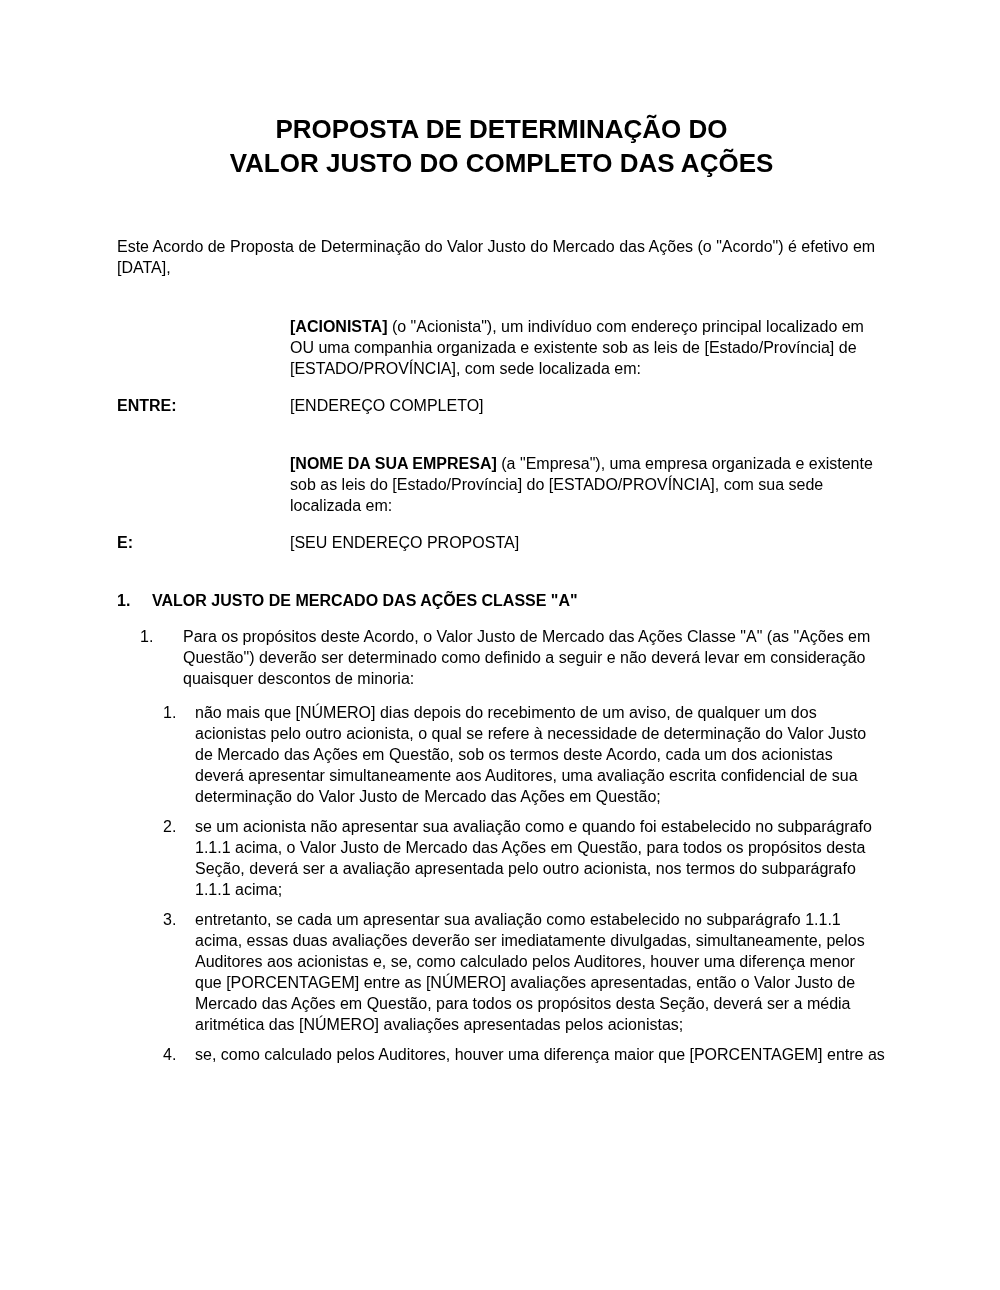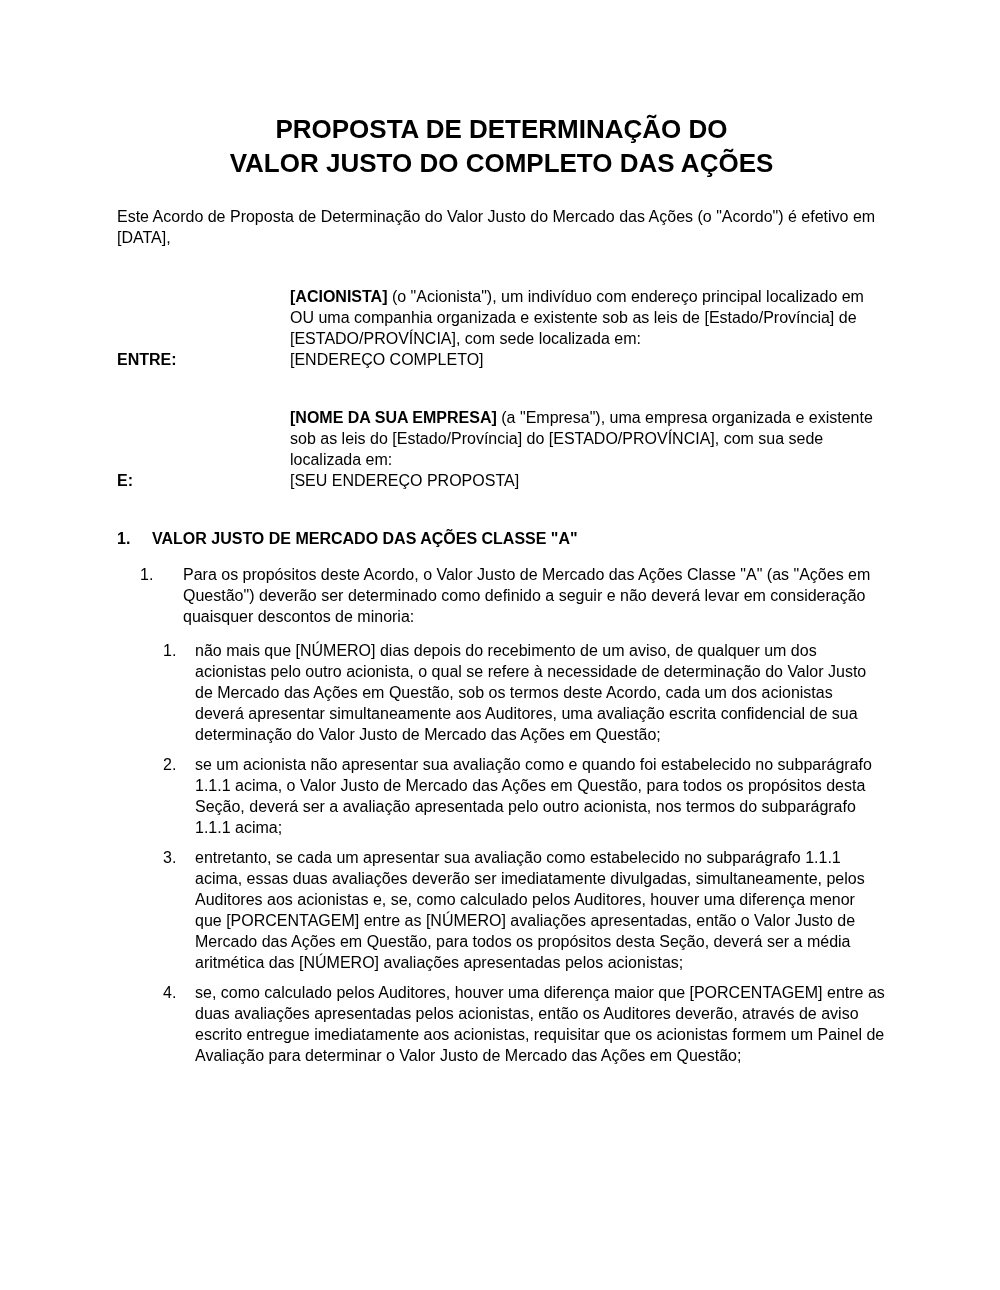--- a/index.html
+++ b/index.html
@@ -22,28 +22,28 @@
   }
   p { margin: 0; }
   .doc-title {
     margin: 112px 0 0 0;
     text-align: center;
     font-weight: bold;
     font-size: 26px;
     line-height: 34px;
   }
   .doc-title .tline { display: block; }
-  .intro { margin-top: 26px; }
+  .intro { margin-top: 56px; }
 
   .party { display: flex; align-items: flex-end; }
   .party.first { margin-top: 38px; }
   .party.second { margin-top: 37px; }
   .party-label { width: 173px; flex: 0 0 173px; font-weight: bold; }
   .party-body { flex: 1; }
-  .party-address { }
+  .party-address { margin-top: 16px; }
 
   .sec-heading { margin-top: 37px; display: flex; font-weight: bold; }
   .sec-num { width: 29px; flex: 0 0 29px; }
   .sec-title { flex: 1; margin-left: 6px; }
 
   .l1-item { margin-top: 15px; display: flex; padding-left: 23px; }
   .l1-num { width: 43px; flex: 0 0 43px; }
   .l1-text { flex: 1; }
 
   .l2-list { margin-top: 13px; padding-left: 46px; }

